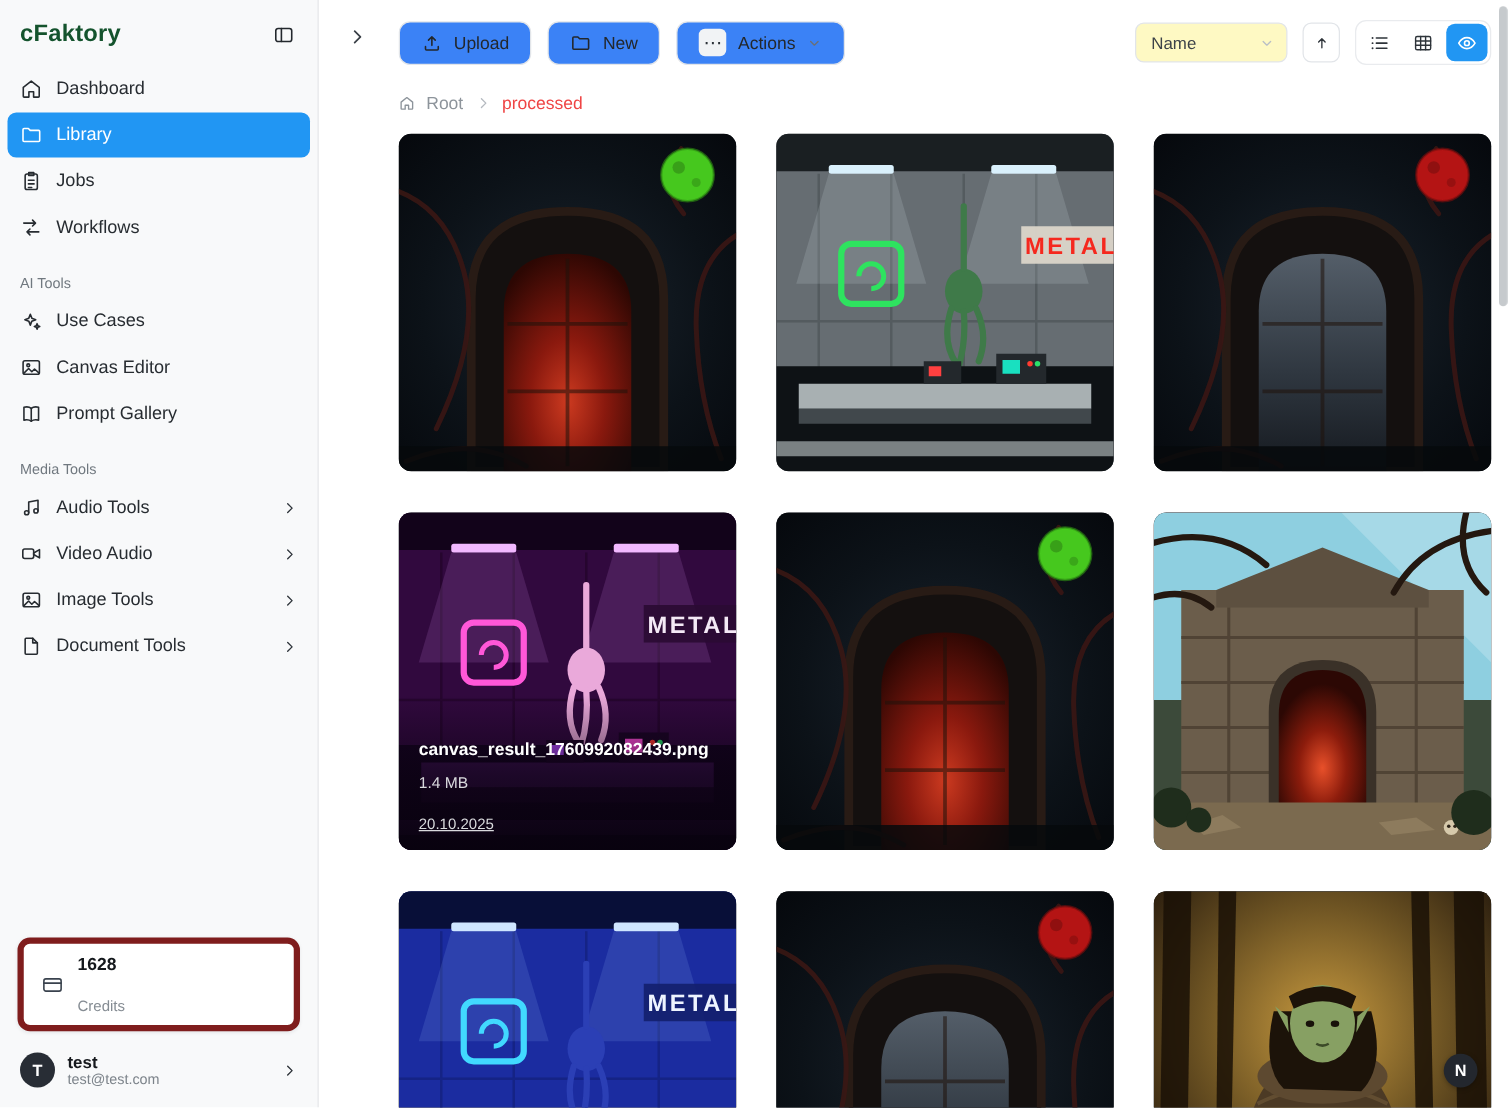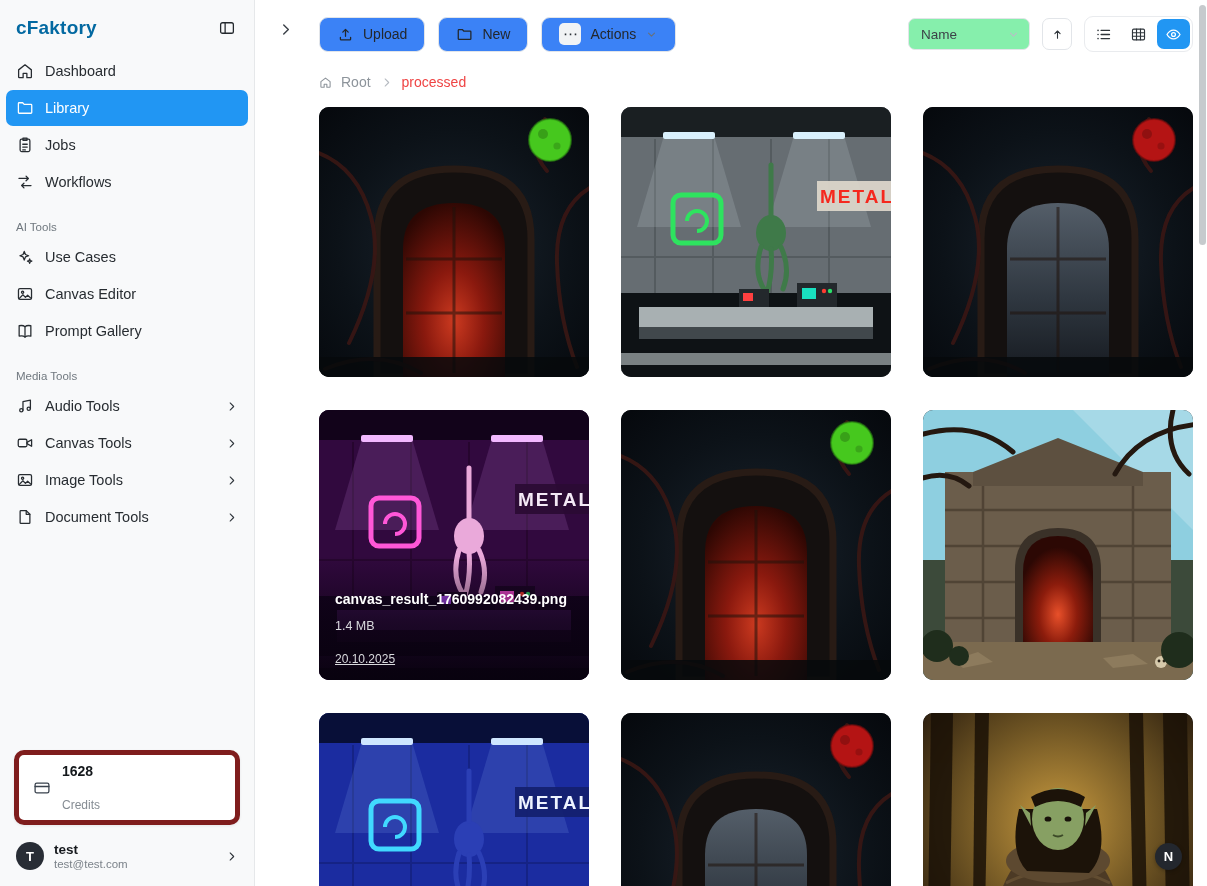--- a/index.html
+++ b/index.html
@@ -3,21 +3,21 @@
 <meta charset="utf-8">
 <style>
   * { margin:0; padding:0; box-sizing:border-box; }
   html,body { width:1207px; height:886px; overflow:hidden; background:#fff; }
   body { font-family:"Liberation Sans", sans-serif; color:#1f2430; }
   .app { display:flex; width:100%; height:100%; position:relative; }
 
   
   .sidebar { width:255px; min-width:255px; height:100%; background:#f8f9fa; border-right:1px solid #e6e8ea; display:flex; flex-direction:column; }
   .sidebar-header { display:flex; align-items:center; justify-content:space-between; padding:17px 16px 14px; }
-  .logo { color:#0369a1; font-size:19px; font-weight:bold; letter-spacing:.2px; }
+  .logo { color:#14532d; font-size:19px; font-weight:bold; letter-spacing:.2px; }
   .ghost-btn { background:none; border:none; color:#23282d; cursor:pointer; display:flex; padding:2px; }
   .nav { display:flex; flex-direction:column; }
   .nav-item { display:flex; align-items:center; gap:11px; height:36px; margin:0 6px 1px; padding:0 10px; border-radius:7px; font-size:14.5px; color:#272c31; cursor:pointer;text-align:center; }
   .nav-item.active { background:#2196f3; color:#fff; }
   .nav-item .chev { margin-left:auto; color:#2f353b; display:flex; }
   .section-label { margin:20px 16px 6px; font-size:11.5px; color:#70787f; }
   .sidebar-footer { margin-top:auto; padding:0 14px 10px; }
   .credits-card { background:#fff; border:5px solid #7f1d1d; border-radius:10px; box-shadow:0 1px 3px rgba(16,24,40,.08); padding:8px 14px; display:flex; align-items:center; gap:11px; cursor:pointer; }
   .credits-icon { color:#39424d; display:flex; }
   .credits-amount { font-size:14px; font-weight:700; color:#14181c; }
@@ -30,21 +30,21 @@
 
   
   .main { flex:1; position:relative; height:100%; }
   .expand-btn { position:absolute; left:22px; top:21px; background:none; border:none; color:#3a4047; cursor:pointer; display:flex; }
   .content { padding:16px 14px 0 64px; }
   .toolbar { display:flex; align-items:center; gap:13px; }
   .btn { height:35px; padding:0 17px; border:1px solid #e2e5e9; border-radius:9px; background:#3b82f6; display:inline-flex; align-items:center; gap:9px; font-size:14px; color:#23272b; cursor:pointer; font-family:inherit; }
   .dots { background:#f1f3f5; border-radius:5px; width:22px; height:22px; display:flex; align-items:center; justify-content:center; font-size:15px; color:#2b3137; }
   .btn .chev-dn { color:#6a7077; display:flex; }
   .toolbar-right { margin-left:auto; display:flex; align-items:center; gap:12px; }
-  .select { width:122px; height:32px; border:1px solid #e2e5e9; border-radius:7px; display:flex; align-items:center; justify-content:space-between; padding:0 9px 0 12px; font-size:13.5px; color:#3c4248; cursor:pointer; background:#86efac; }
+  .select { width:122px; height:32px; border:1px solid #e2e5e9; border-radius:7px; display:flex; align-items:center; justify-content:space-between; padding:0 9px 0 12px; font-size:13.5px; color:#3c4248; cursor:pointer; background:#fef9c3; }
   .select .chev-dn { color:#b9bfc6; display:flex; }
   .sq-btn { width:30px; height:32px; border:1px solid #e2e5e9; border-radius:7px; background:#fff; display:flex; align-items:center; justify-content:center; color:#2e343a; cursor:pointer; }
   .view-group { display:flex; align-items:center; border:1px solid #e9ebee; border-radius:9px; padding:2px; gap:2px; background:#fff; }
   .seg { width:33px; height:30px; display:flex; align-items:center; justify-content:center; border:none; background:transparent; border-radius:7px; color:#2e343a; cursor:pointer; }
   .seg.active { background:#2196f3; color:#fff; }
 
   .breadcrumb { margin-top:22px; display:flex; align-items:center; gap:9px; font-size:14px; }
   .breadcrumb .home { color:#8d949b; display:flex; }
   .crumb.muted { color:#8d949b; cursor:pointer; }
   .crumb.current { color:#ef4444; }
@@ -146,21 +146,21 @@
             <svg class="ic-sm" viewBox="0 0 24 24" fill="none" stroke="currentColor" stroke-width="2" stroke-linecap="round" stroke-linejoin="round">
               <path d="M9.5 5.5l6.5 6.5-6.5 6.5"></path>
             </svg>
           </span>
       </div>
       <div class="nav-item">
         <svg class="ic" viewBox="0 0 24 24" fill="none" stroke="currentColor" stroke-width="1.7" stroke-linecap="round" stroke-linejoin="round">
             <rect x="3" y="7" width="11.6" height="10" rx="2"></rect>
             <path d="M14.6 11.2l6.2-3.6v8.8l-6.2-3.6z"></path>
           </svg>
-        <span>Canvas Tools</span>
+        <span>Video Audio</span>
         <span class="chev">
             <svg class="ic-sm" viewBox="0 0 24 24" fill="none" stroke="currentColor" stroke-width="2" stroke-linecap="round" stroke-linejoin="round">
               <path d="M9.5 5.5l6.5 6.5-6.5 6.5"></path>
             </svg>
           </span>
       </div>
       <div class="nav-item">
         <svg class="ic" viewBox="0 0 24 24" fill="none" stroke="currentColor" stroke-width="1.7" stroke-linecap="round" stroke-linejoin="round">
             <rect x="3.3" y="4.8" width="17.4" height="14.4" rx="2"></rect>
             <circle cx="8.8" cy="9.6" r="1.5"></circle>

